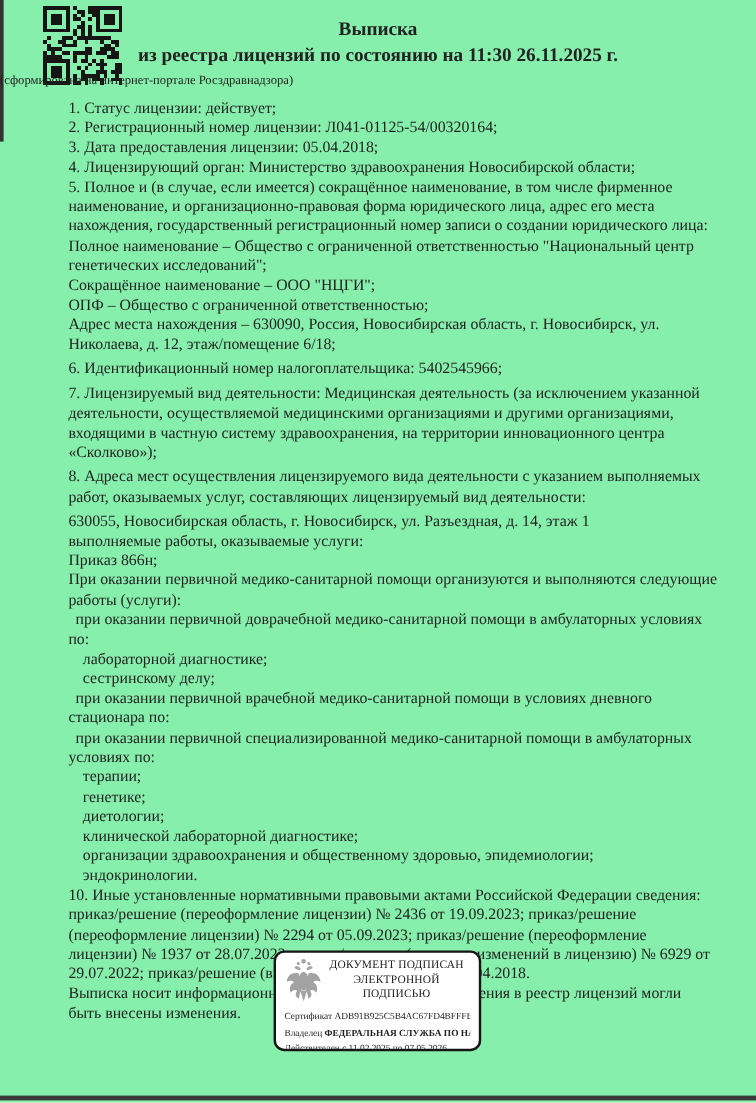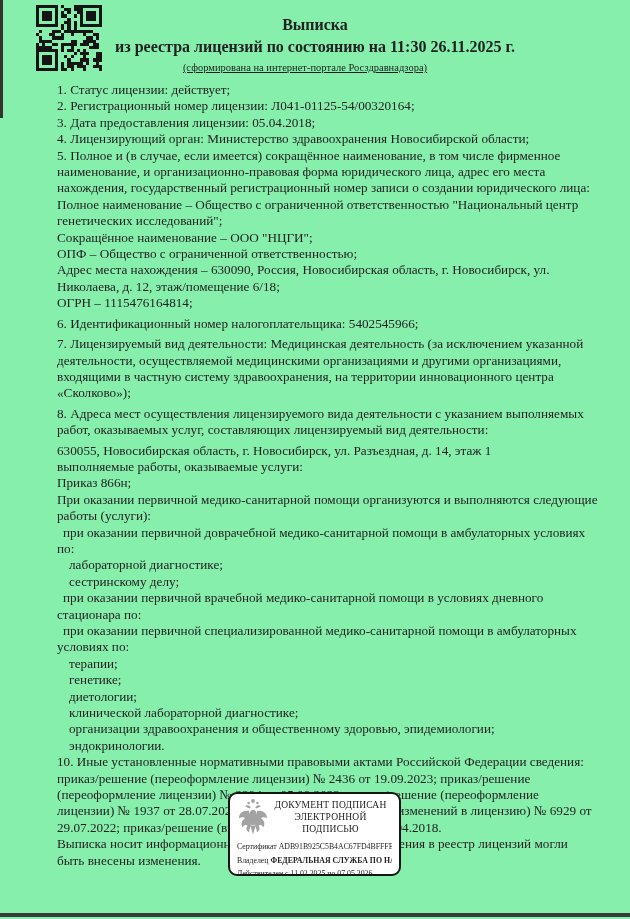--- a/index.html
+++ b/index.html
@@ -15,25 +15,24 @@
   .edge-bottom{position:absolute;left:0;top:913px;width:630px;height:4px;background:#3a3a3a;}
 
   .qr{position:absolute;left:35px;top:5px;width:68px;height:66px;}
   .qr svg{width:100%;height:100%;shape-rendering:crispEdges;}
 
   .header{position:absolute;top:14px;left:0;width:630px;text-align:center;}
   .title1{font-size:16px;font-weight:bold;line-height:21px;}
   .title2{font-size:16px;font-weight:bold;line-height:21px;margin-top:1px;}
   .subtitle{
     margin-top:5px;
-    text-align:center;
+    text-align:left;
     padding-right:20px;
     font-size:10.5px;
     color:#222;
-    text-decoration:underline;
   }
 
   .content{
     position:absolute;top:82px;left:57px;width:541px;
     font-size:13.2px;line-height:16.4px;
     text-align:left;
   }
   .para{margin:0;}
   .para.gap{margin-top:4px;font-family:Liberation Serif, serif;}
   .ind0{text-indent:0;}
@@ -308,21 +307,20 @@
   <div class="content">
       <div class="para ind0">1. Статус лицензии: действует;</div>
       <div class="para ind0">2. Регистрационный номер лицензии: Л041-01125-54/00320164;</div>
       <div class="para ind0">3. Дата предоставления лицензии: 05.04.2018;</div>
       <div class="para ind0">4. Лицензирующий орган: Министерство здравоохранения Новосибирской области;</div>
       <div class="para ind0">5. Полное и (в случае, если имеется) сокращённое наименование, в том числе фирменное наименование, и организационно-правовая форма юридического лица, адрес его места нахождения, государственный регистрационный номер записи о создании юридического лица:</div>
       <div class="para ind0">Полное наименование – Общество с ограниченной ответственностью "Национальный центр генетических исследований";</div>
       <div class="para ind0">Сокращённое наименование – ООО "НЦГИ";</div>
       <div class="para ind0">ОПФ – Общество с ограниченной ответственностью;</div>
       <div class="para ind0">Адрес места нахождения – 630090, Россия, Новосибирская область, г. Новосибирск, ул. Николаева, д. 12, этаж/помещение 6/18;</div>
-      <div class="para ind0">ОГРН – 1115476164814;</div>
       <div class="para ind0 gap">6. Идентификационный номер налогоплательщика: 5402545966;</div>
       <div class="para ind0 gap">7. Лицензируемый вид деятельности: Медицинская деятельность (за исключением указанной деятельности, осуществляемой медицинскими организациями и другими организациями, входящими в частную систему здравоохранения, на территории инновационного центра «Сколково»);</div>
       <div class="para ind0 gap">8. Адреса мест осуществления лицензируемого вида деятельности с указанием выполняемых работ, оказываемых услуг, составляющих лицензируемый вид деятельности:</div>
       <div class="para ind0 gap">630055, Новосибирская область, г. Новосибирск, ул. Разъездная, д. 14, этаж 1</div>
       <div class="para ind0">выполняемые работы, оказываемые услуги:</div>
       <div class="para ind0">Приказ 866н;</div>
       <div class="para ind0">При оказании первичной медико-санитарной помощи организуются и выполняются следующие работы (услуги):</div>
       <div class="para ind1">при оказании первичной доврачебной медико-санитарной помощи в амбулаторных условиях по:</div>
       <div class="para ind2">лабораторной диагностике;</div>
       <div class="para ind2">сестринскому делу;</div>

